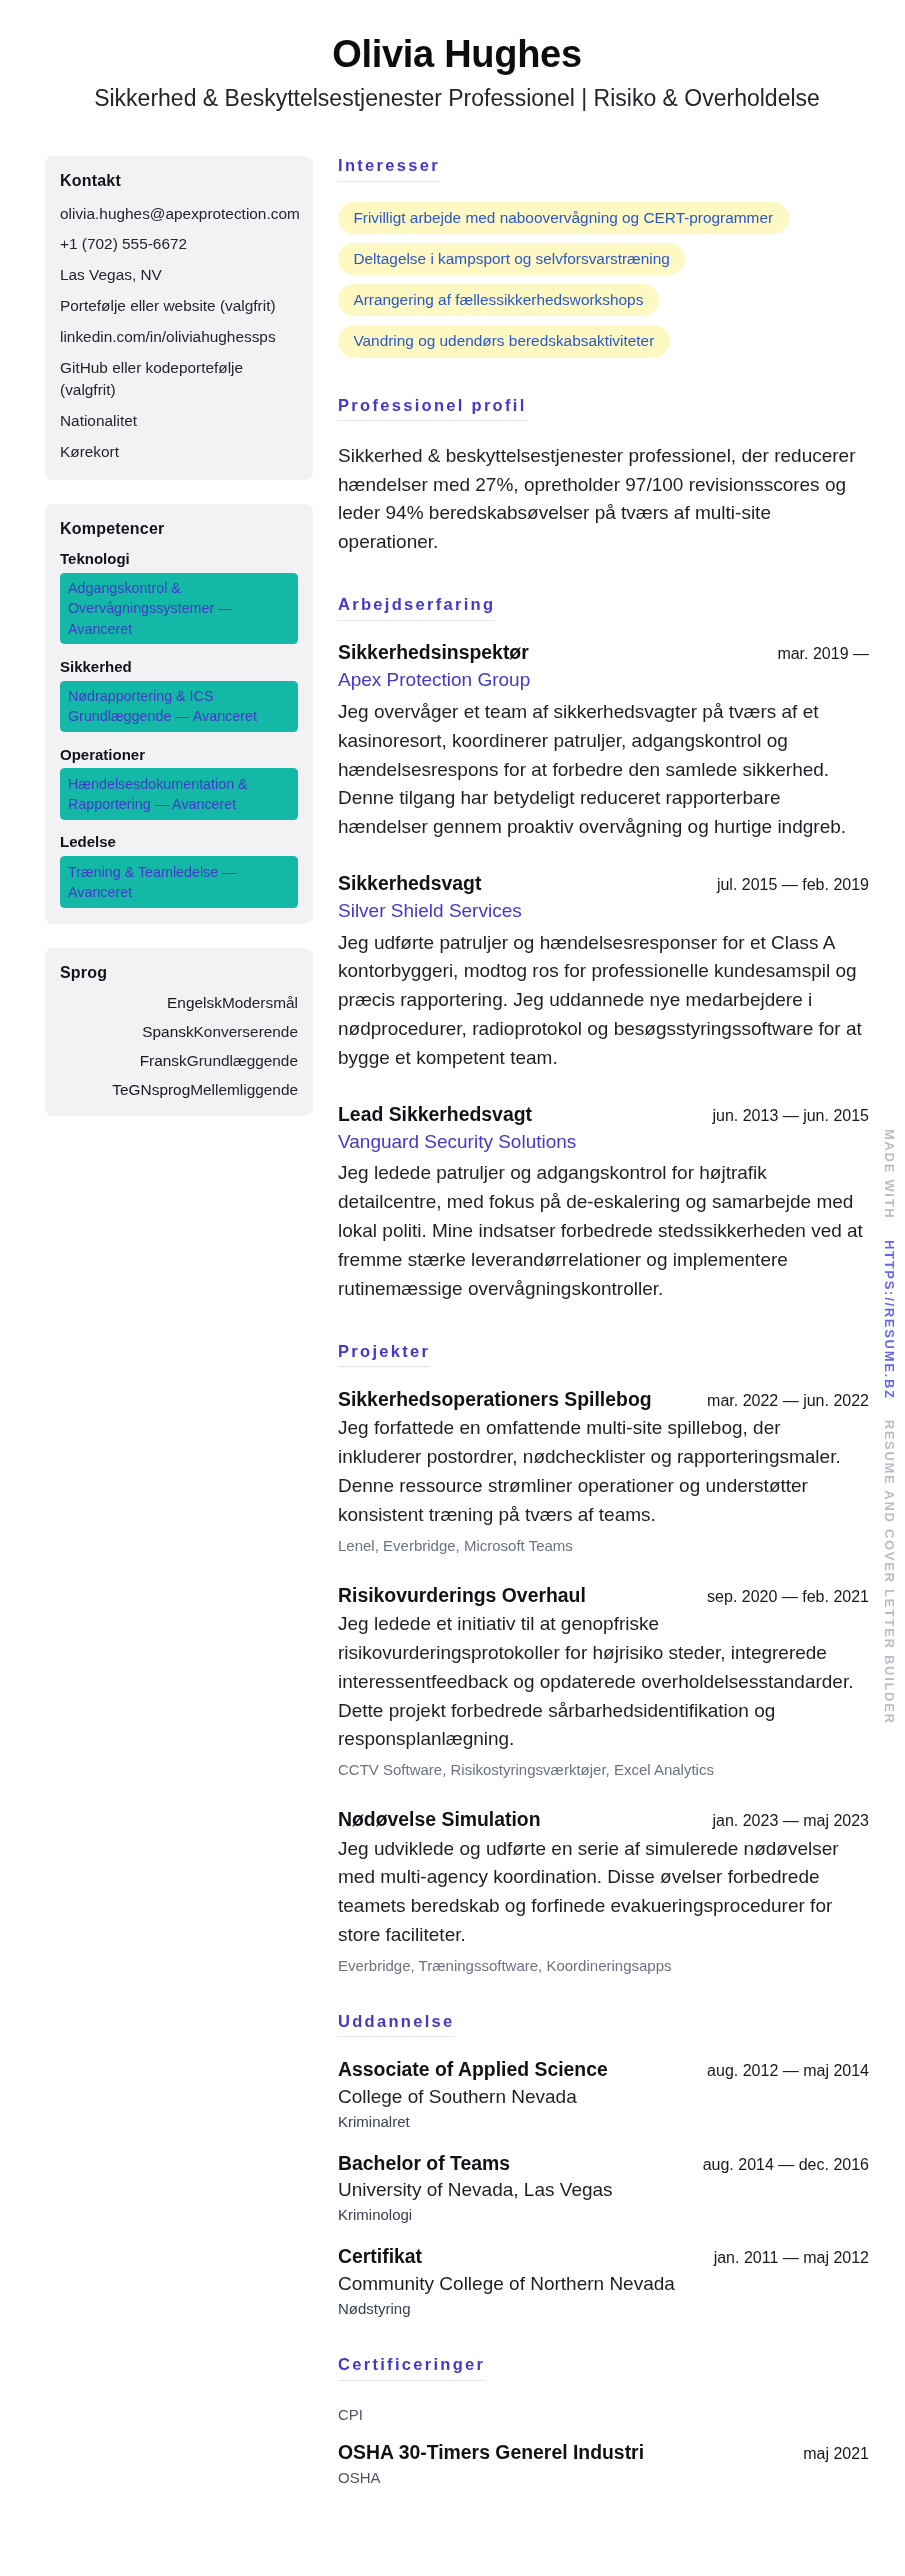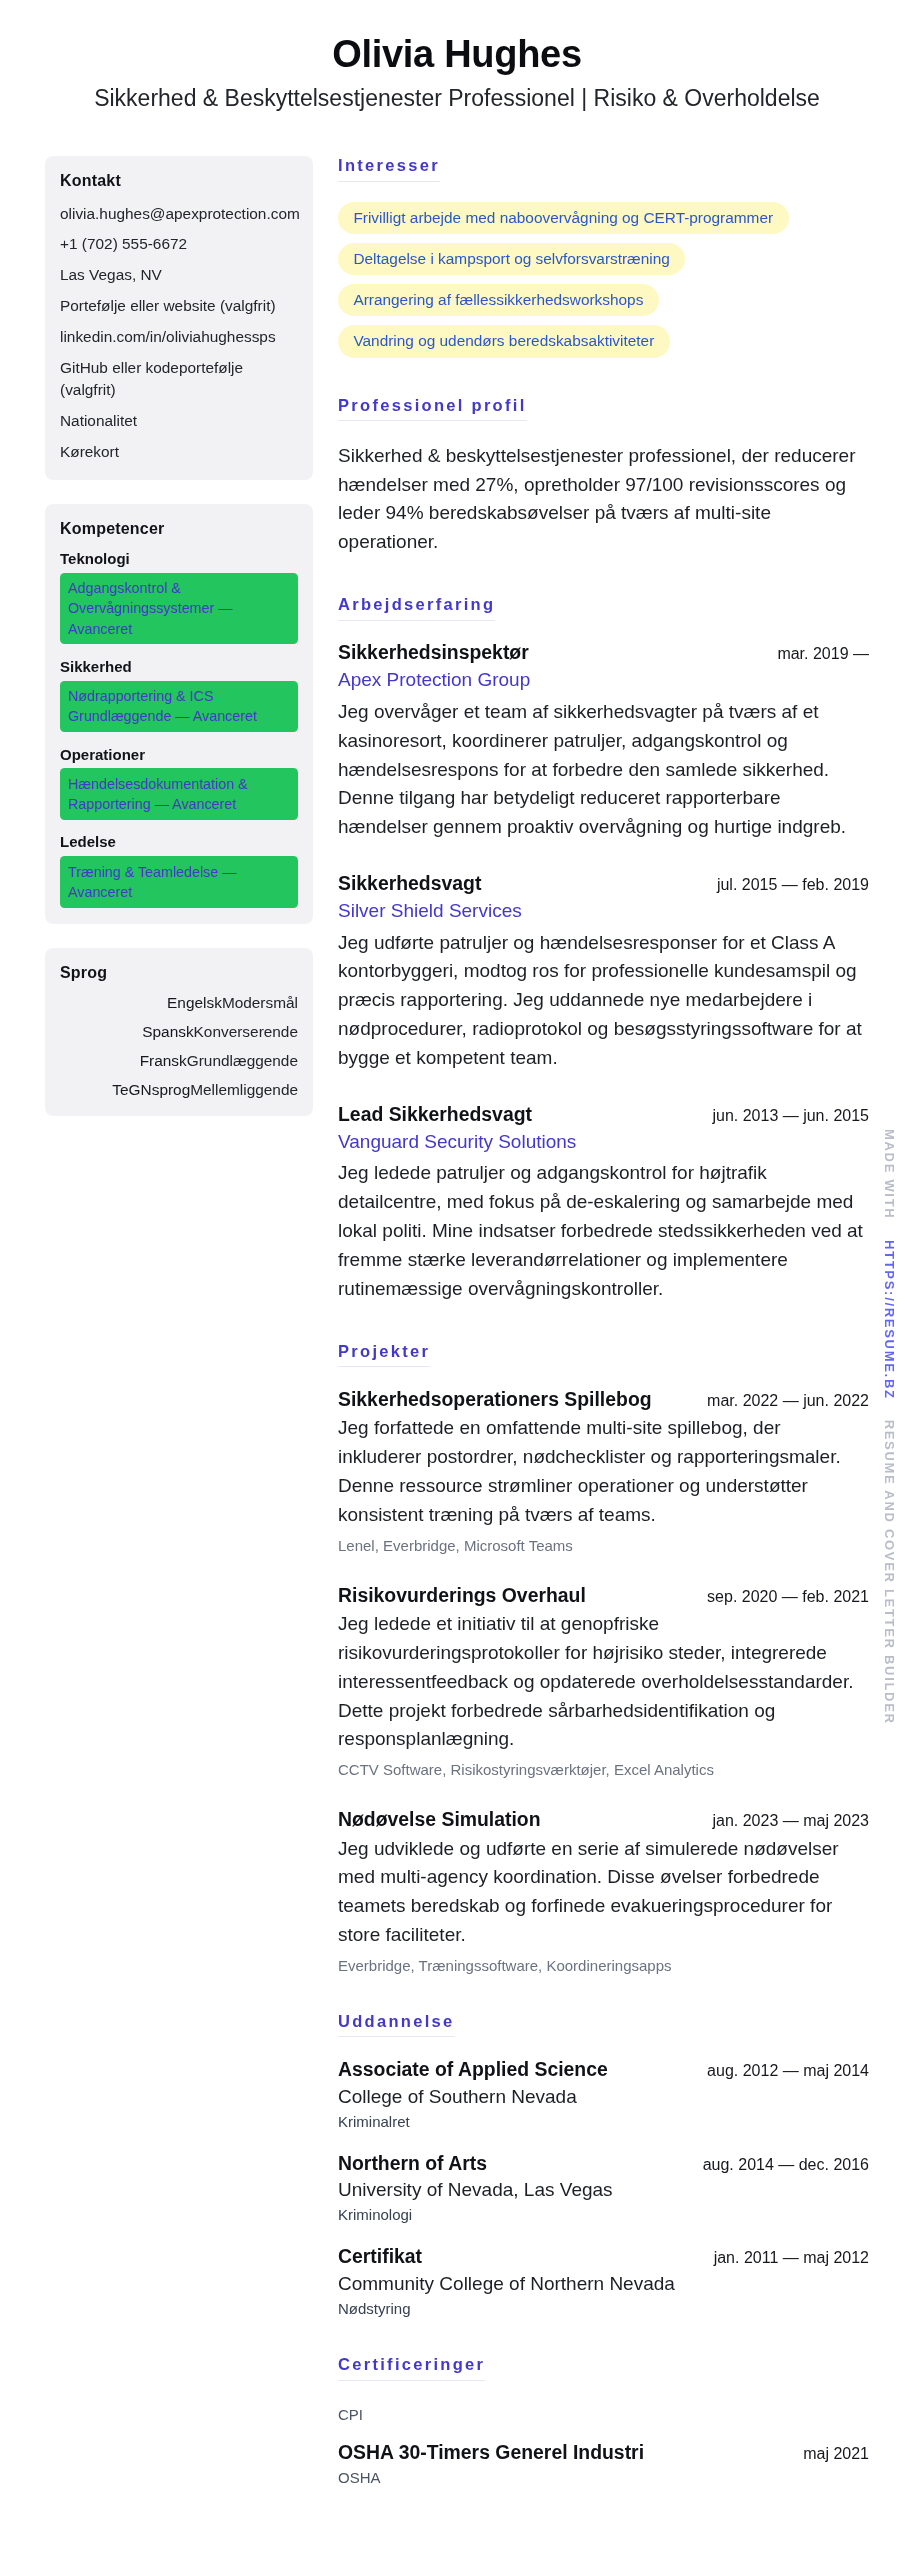--- a/index.html
+++ b/index.html
@@ -23,21 +23,21 @@
 
   
   .side-box { background:#f2f2f5; border-radius:8px; padding:16px 15px 13.7px 15px; }
   .side-title { font-size:16px; font-weight:700; color:#111318; margin-bottom:12.5px; letter-spacing:0.2px; }
   .contact-item { font-size:15.4px; line-height:1.45; color:#22252b; margin-bottom:8.6px; }
   .contact-item:last-child { margin-bottom:2.3px; }
 
   .skill-group { margin-bottom:13.7px; }
   .skill-group:last-child { margin-bottom:2.3px; }
   .skill-label { font-size:15px; font-weight:700; color:#111318; margin-bottom:5.7px; }
-  .skill-pill { display:block; background:#22c55e; color:#4338ca; border-radius:4.6px;
+  .skill-pill { display:block; background:#14b8a6; color:#4338ca; border-radius:4.6px;
                 padding:5.7px 8px; font-size:14.3px; line-height:1.4; }
 
   .lang-row { display:flex; justify-content:flex-end; align-items:baseline;
               font-size:15.4px; margin-bottom:11px; }
   .lang-row:last-child { margin-bottom:3.4px; }
   .lang-name { color:#16181d; }
   .lang-level { color:#22252b; }
 
   
   .section { margin-bottom:38px; }
@@ -231,21 +231,21 @@
           <div class="entry-head">
             <span class="entry-title">Associate of Applied Science</span>
             <span class="entry-dates">aug. 2012 — maj 2014</span>
           </div>
           <div class="school">College of Southern Nevada</div>
           <div class="field">Kriminalret</div>
         </div>
 
         <div class="edu-entry">
           <div class="entry-head">
-            <span class="entry-title">Northern of Arts</span>
+            <span class="entry-title">Bachelor of Teams</span>
             <span class="entry-dates">aug. 2014 — dec. 2016</span>
           </div>
           <div class="school">University of Nevada, Las Vegas</div>
           <div class="field">Kriminologi</div>
         </div>
 
         <div class="edu-entry">
           <div class="entry-head">
             <span class="entry-title">Certifikat</span>
             <span class="entry-dates">jan. 2011 — maj 2012</span>

